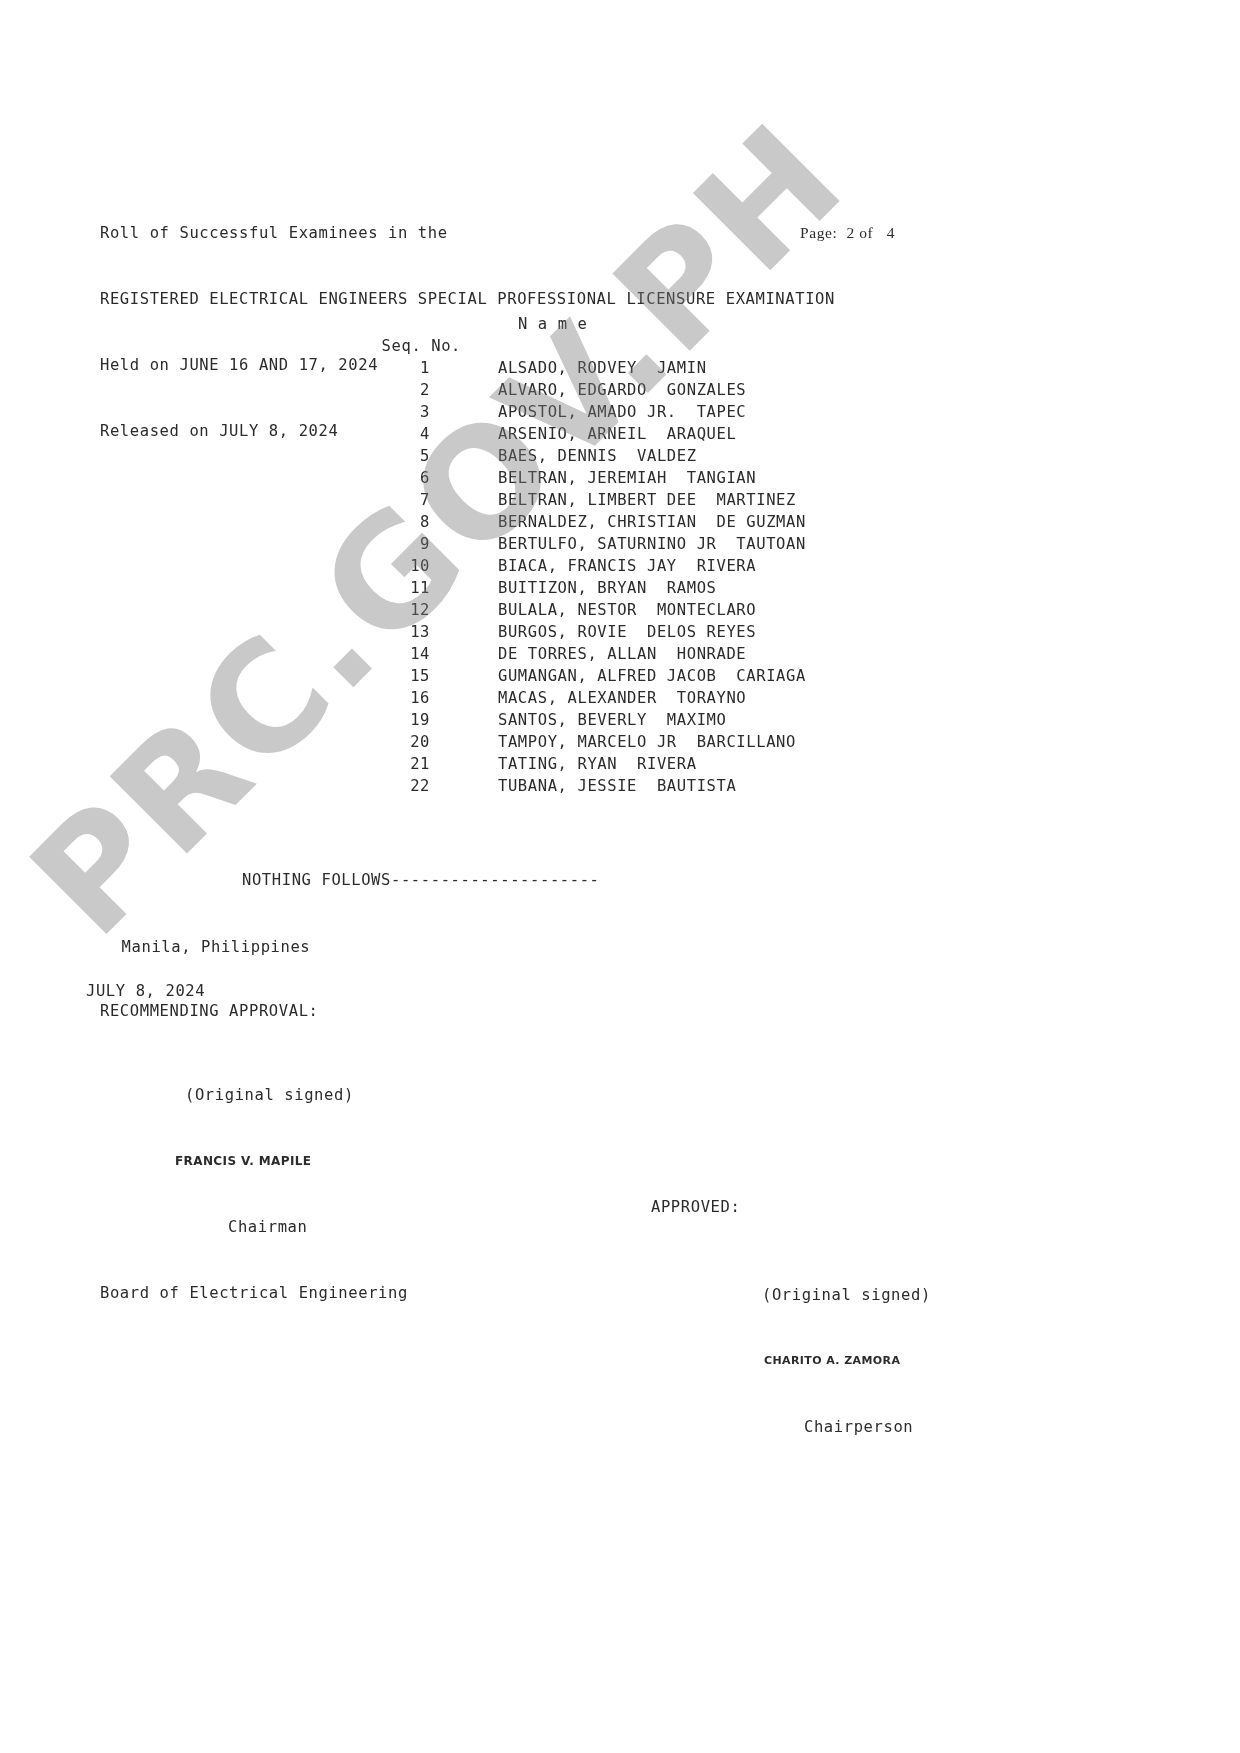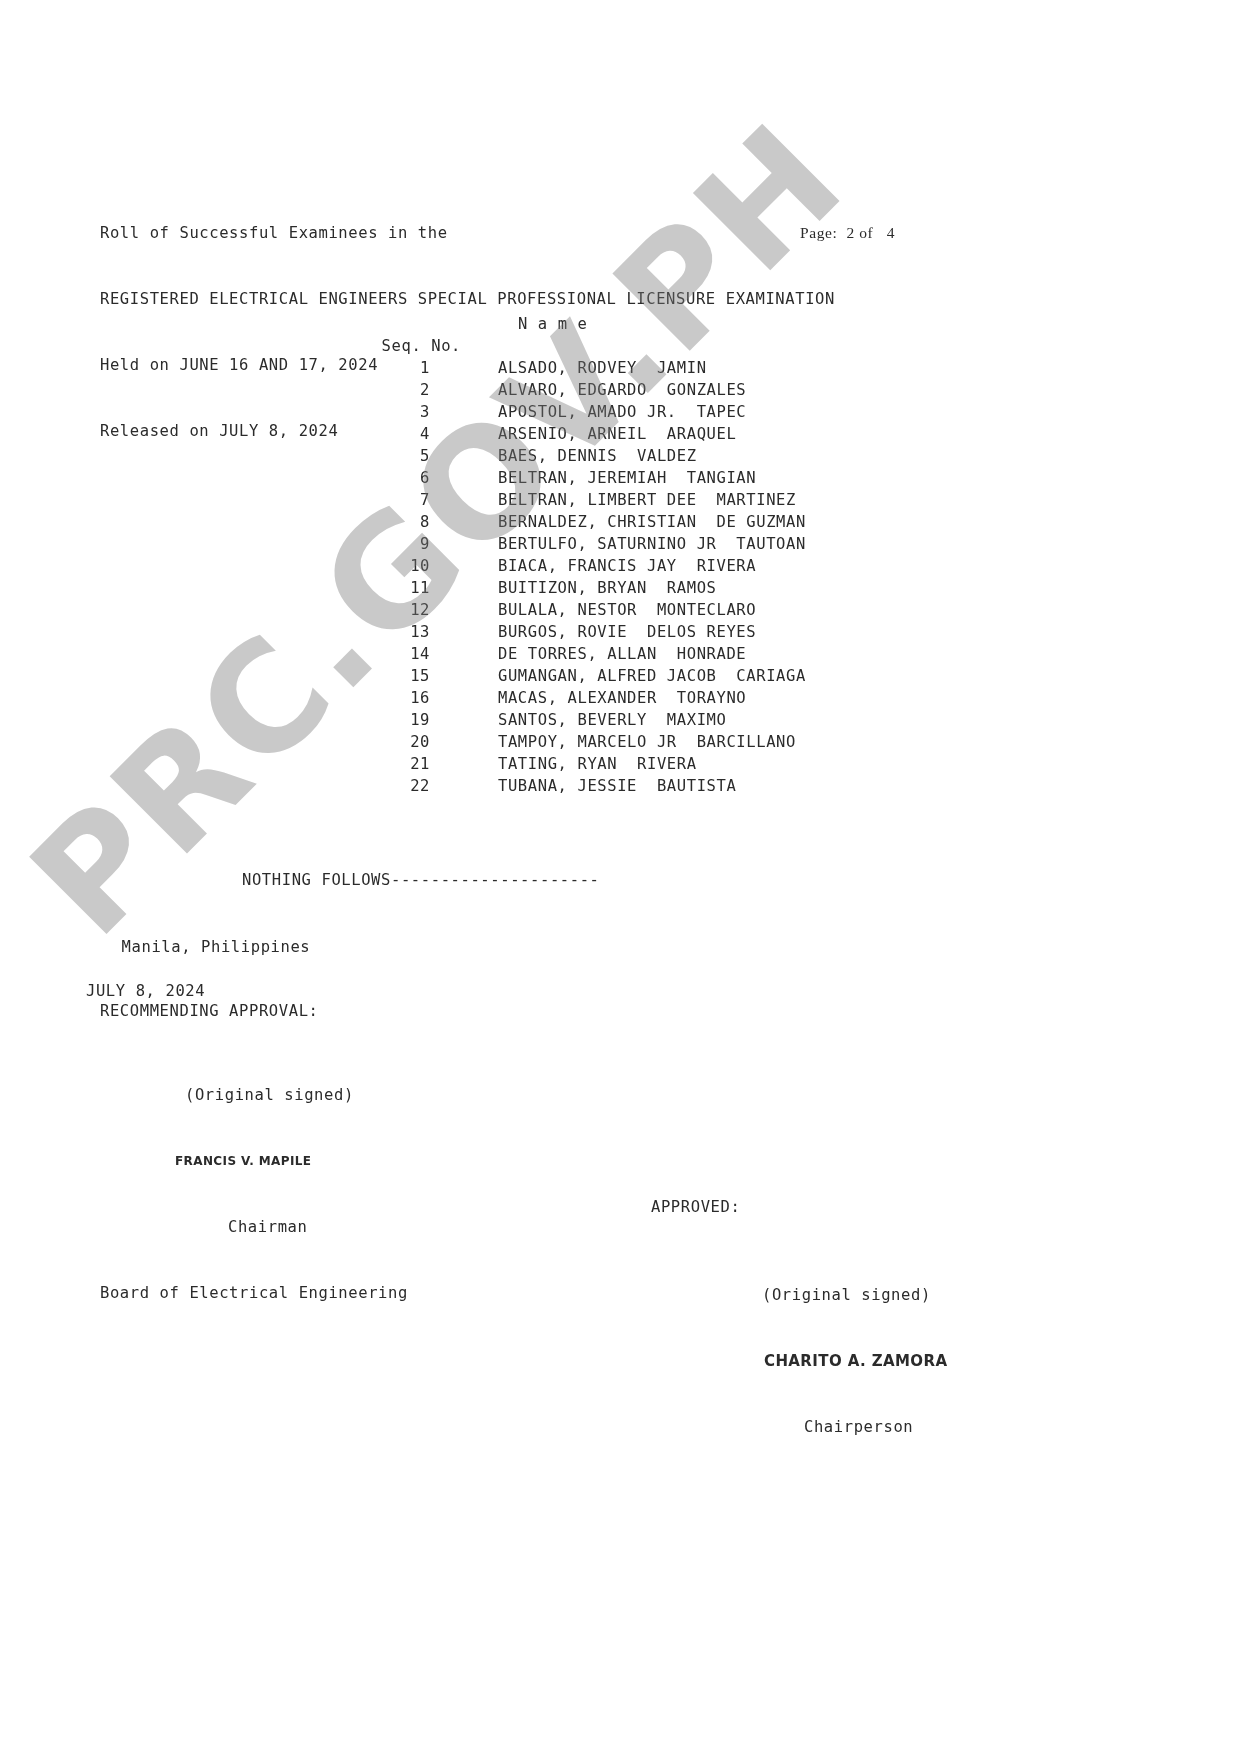--- a/index.html
+++ b/index.html
@@ -156,21 +156,21 @@
     left: 762px;
     top: 1240px;
     white-space: pre;
   }
   .signblock2 .orig { display: block; }
   .signblock2 .nm {
     display: block;
     padding-left: 2px;
     font-family: "DejaVu Sans", "Liberation Sans", sans-serif;
     font-weight: bold;
-    font-size: 15px;
+    font-size: 11px;
     letter-spacing: 0.4px;
   }
   .signblock2 .role { display: block; padding-left: 42px; }
 </style>
 </head>
 <body>
 
 <div class="page">
 
   <div class="content">

